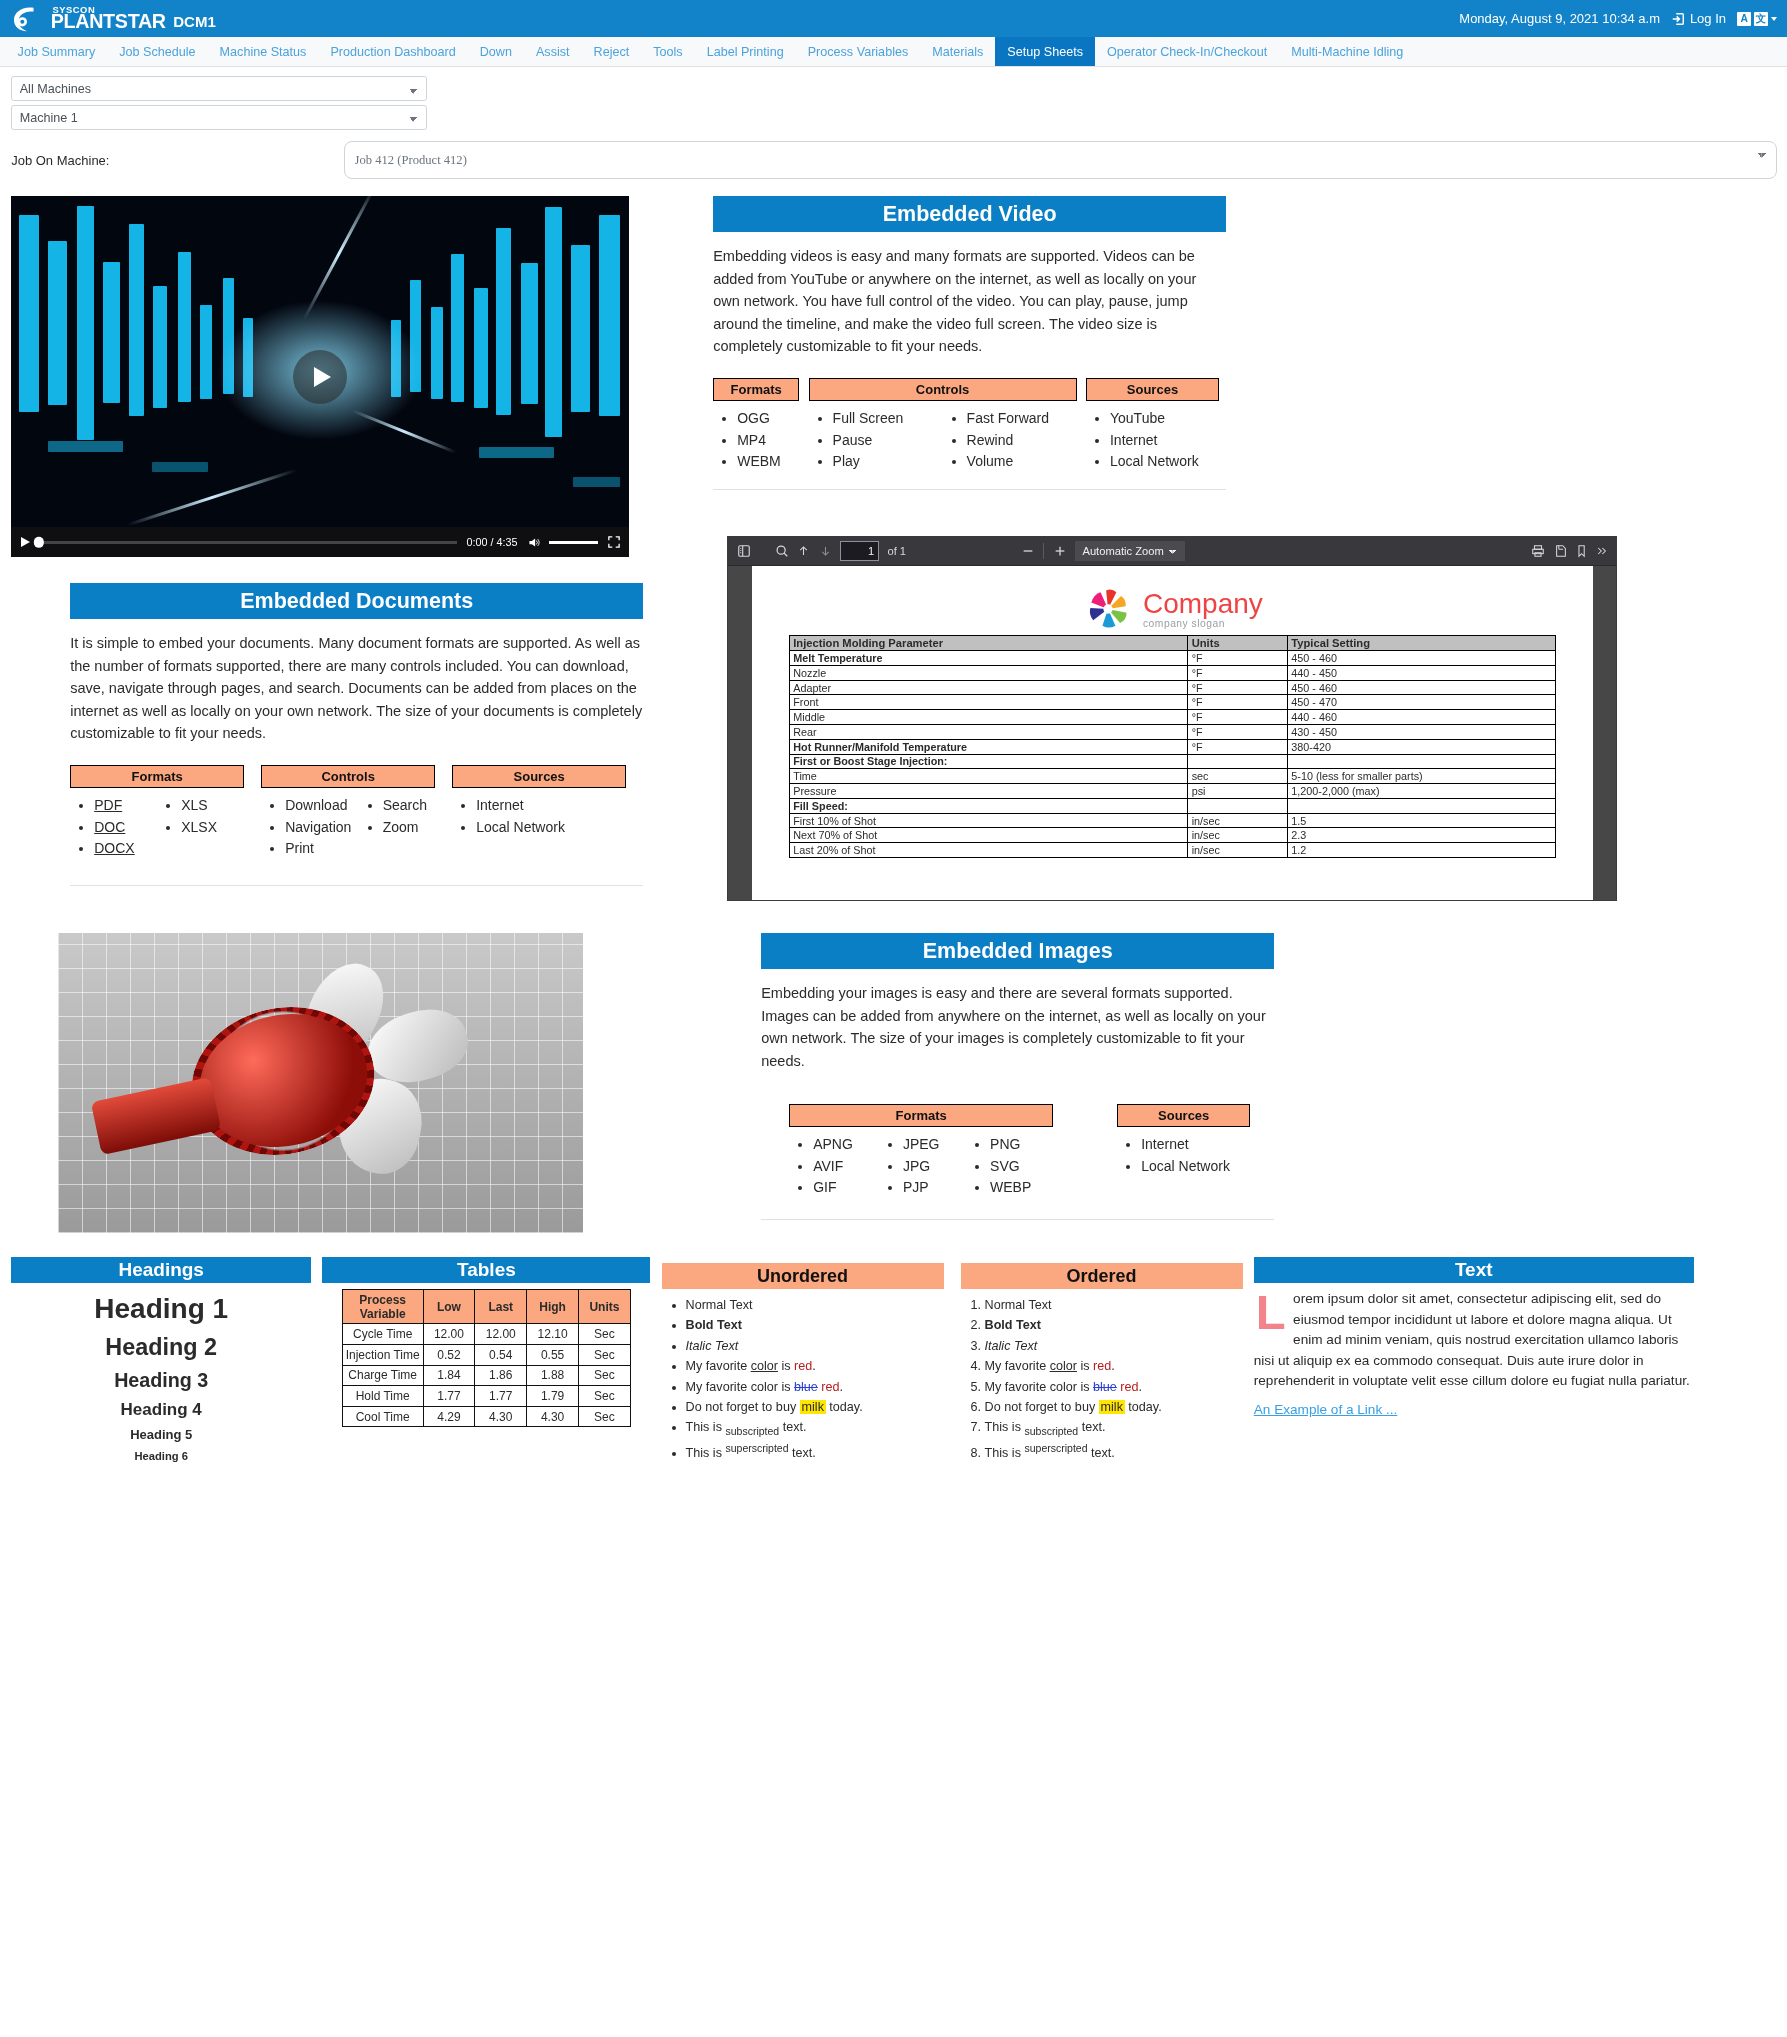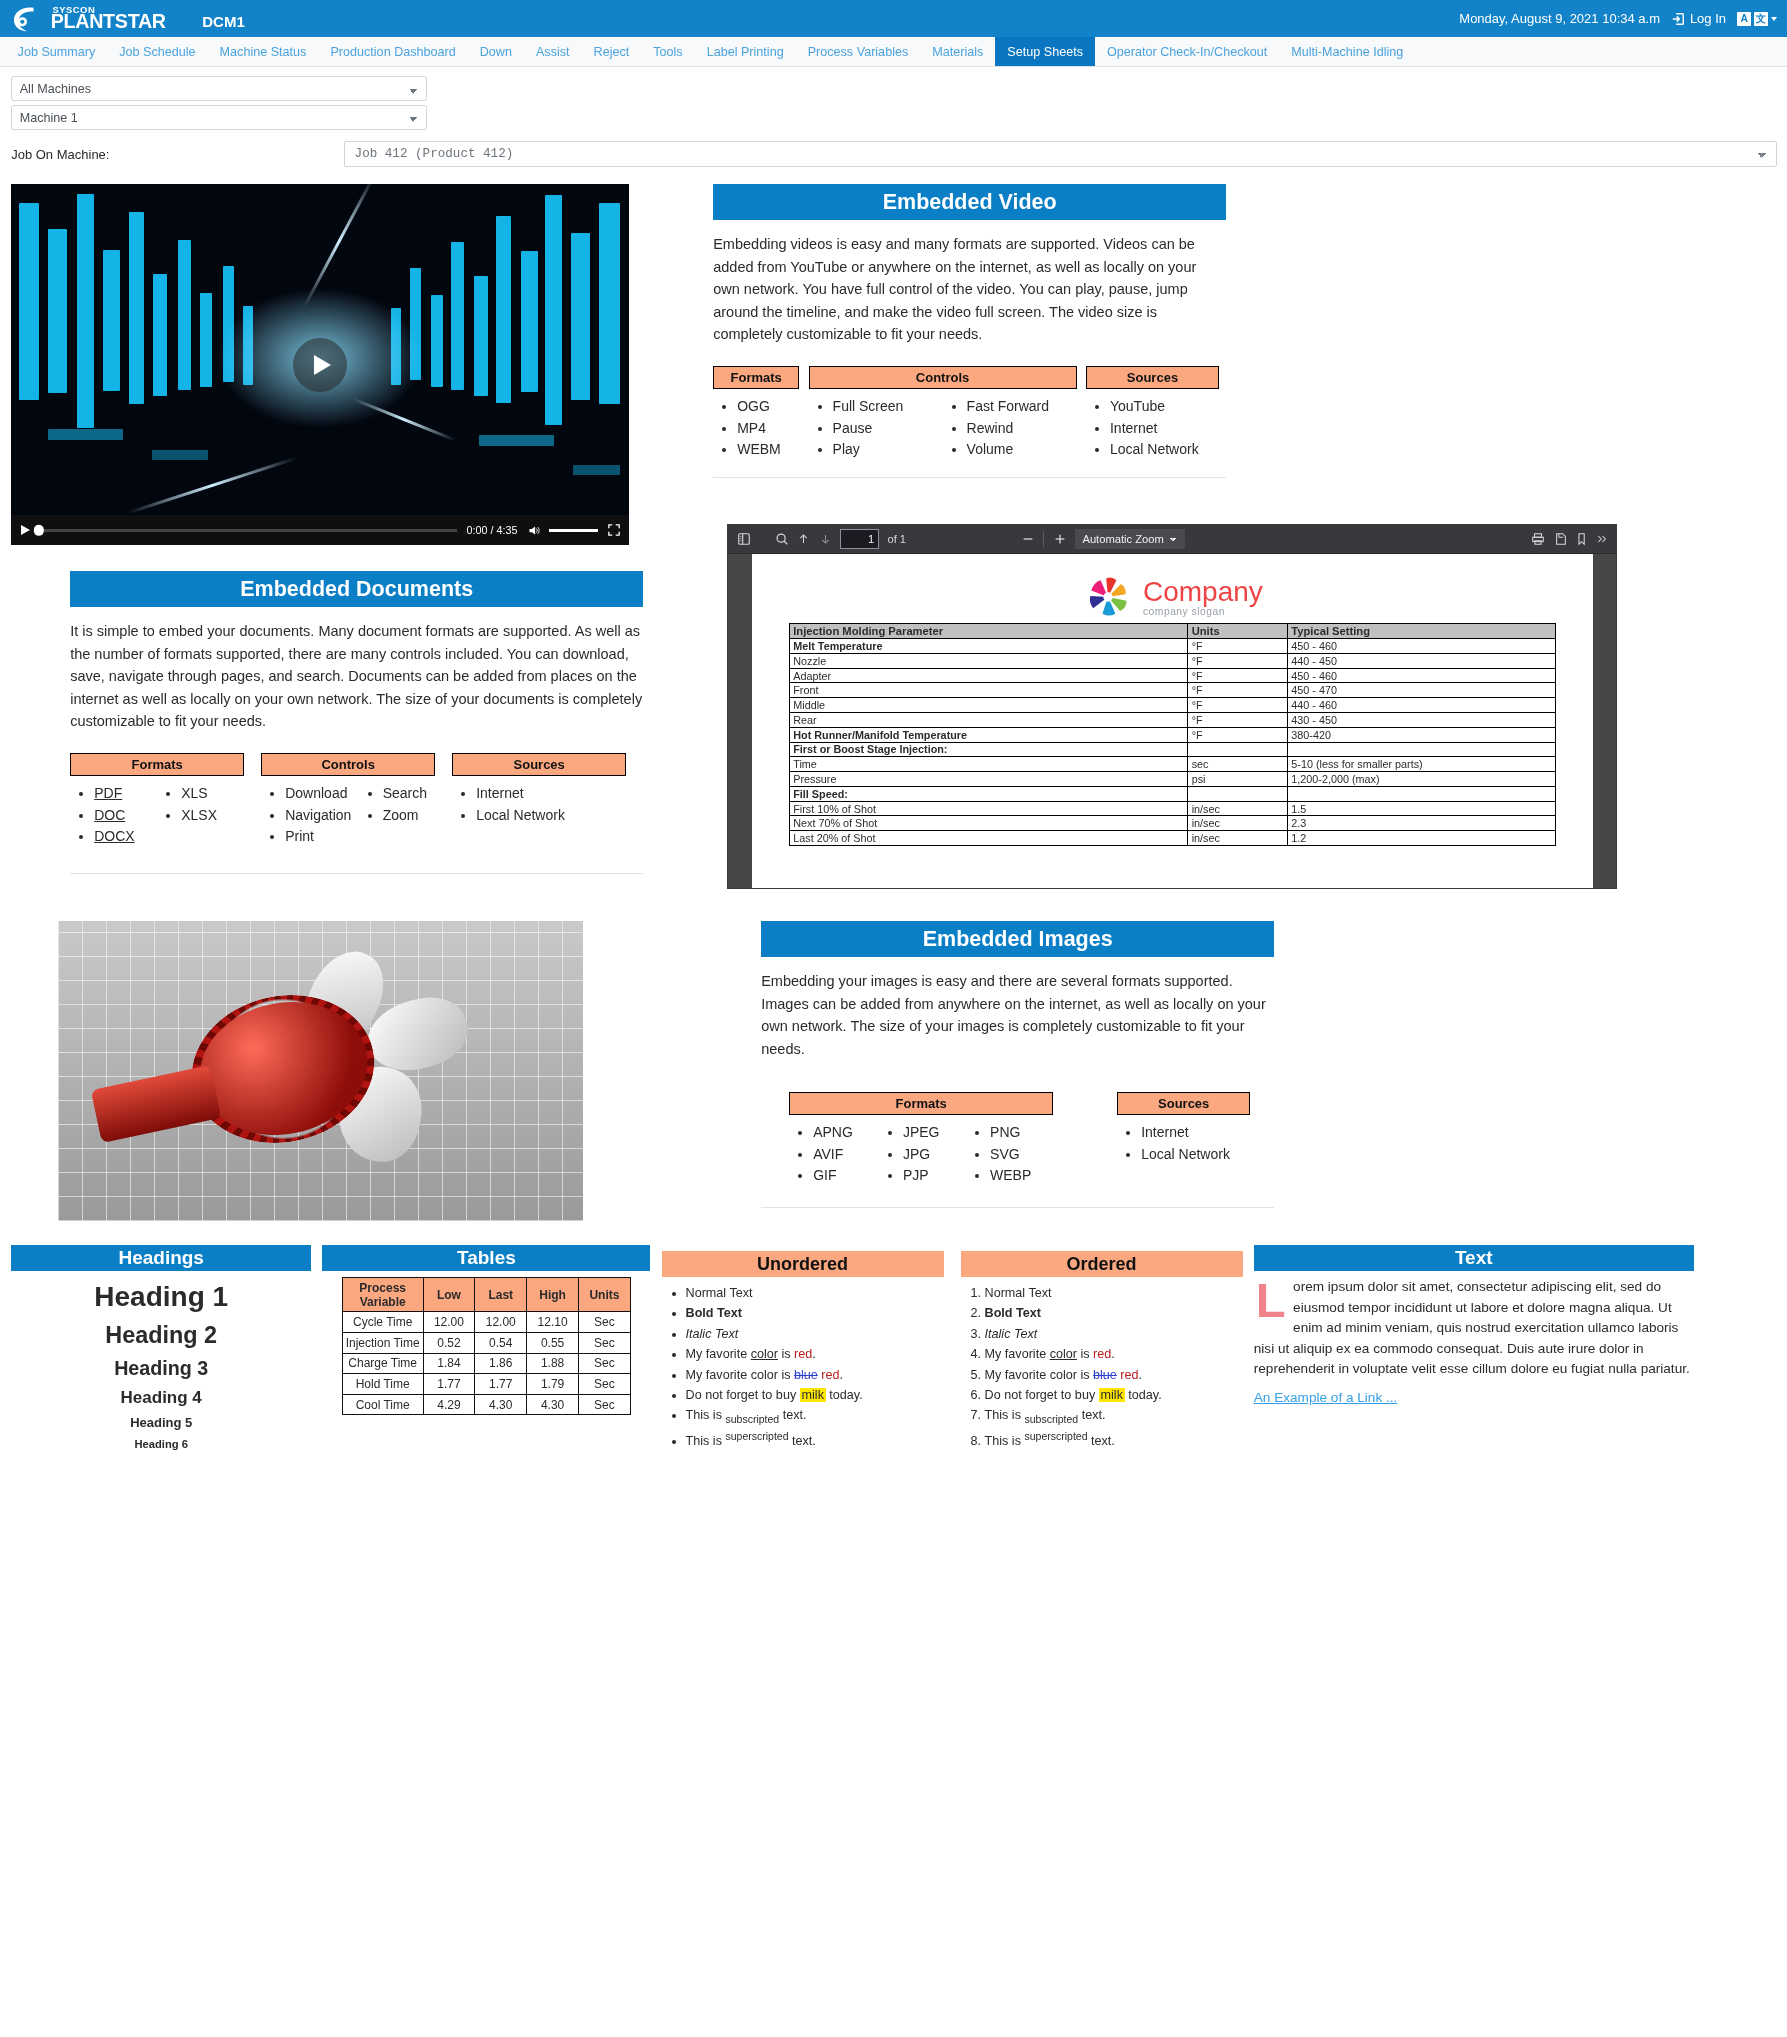--- a/index.html
+++ b/index.html
@@ -25,21 +25,21 @@
   .brand-text { line-height: 1; }
   .brand-syscon {
     font-size: 9.4px; font-weight: bold; letter-spacing: 0.5px;
     display: block; margin-left: 1.9px;
   }
   .brand-plantstar {
     font-size: 19.7px; font-weight: bold; letter-spacing: -0.3px;
     display: block; margin-top: -1.9px;
   }
   .brand-unit {
-    font-size: 15px; font-weight: bold; margin-left: 29px; align-self: flex-end;
+    font-size: 15px; font-weight: bold; margin-left: 0; align-self: flex-end;
     padding-bottom: 2.8px;
   }
   .topbar-right {
     margin-left: auto; display: flex; align-items: center; gap: 11.2px;
     font-size: 13px;
   }
   .datetime { white-space: nowrap; }
   .login { display: flex; align-items: center; gap: 4.7px; cursor: pointer; }
   .lang-toggle { display: flex; align-items: center; gap: 2.8px; }
   .lang-box {
@@ -81,23 +81,23 @@
     background-position: calc(100% - 13px) 11.2px, calc(100% - 8.4px) 11.2px;
     background-size: 4.7px 4.7px, 4.7px 4.7px;
     background-repeat: no-repeat;
   }
   .machine-select + .machine-select { margin-top: 3.7px; }
   .job-row {
     display: flex; align-items: center; padding: 11.2px 11.2px 0 11.2px;
   }
   .job-label { font-size: 13px; color: #2b2b2b; width: 333px; }
   .job-select {
-    flex: 1; height: 26px; font-size: 12.6px; color: #6c757d;
-    border: 0.9px solid #ced4da; border-radius: 2px; background: #fff;
-    padding: 0 9.4px; font-family: Liberation Mono, monospace;
+    flex: 1; height: 38px; font-size: 12.6px; color: #6c757d;
+    border: 0.9px solid #ced4da; border-radius: 8px; background: #fff;
+    padding: 0 9.4px; font-family: Liberation Serif, serif;
     appearance: none; -webkit-appearance: none;
     background-image:
       linear-gradient(45deg, transparent 50%, #6c757d 50%),
       linear-gradient(135deg, #6c757d 50%, transparent 50%);
     background-position: calc(100% - 14px) 11.2px, calc(100% - 9.4px) 11.2px;
     background-size: 4.7px 4.7px, 4.7px 4.7px;
     background-repeat: no-repeat;
   }
 
   

